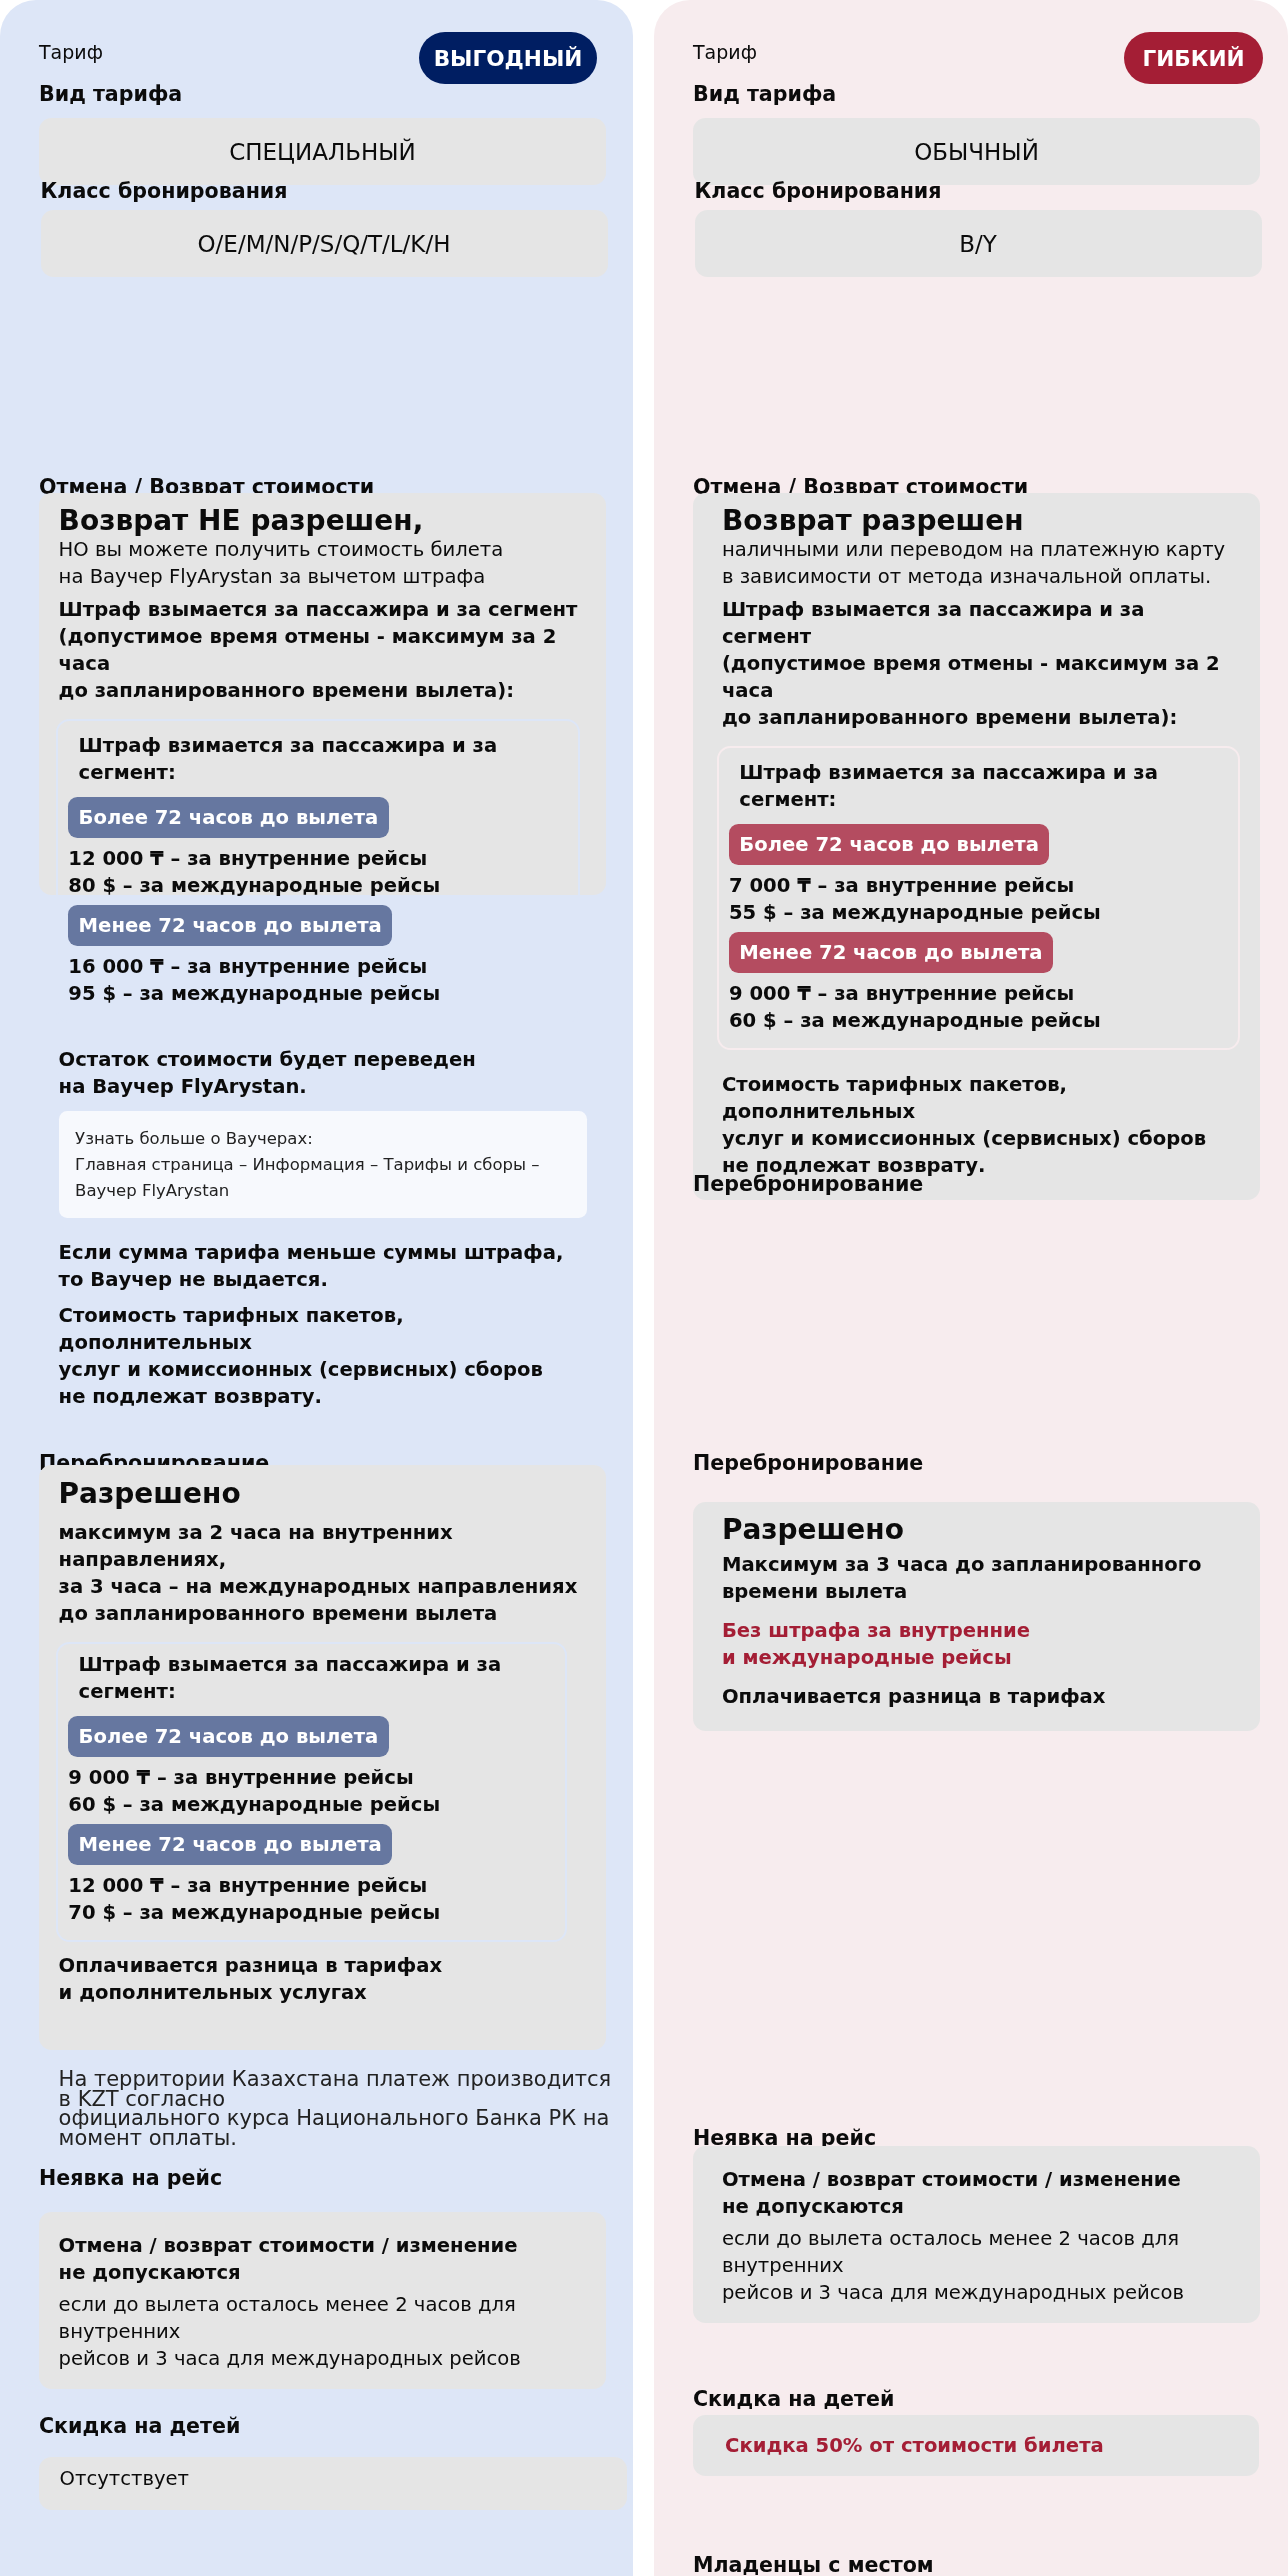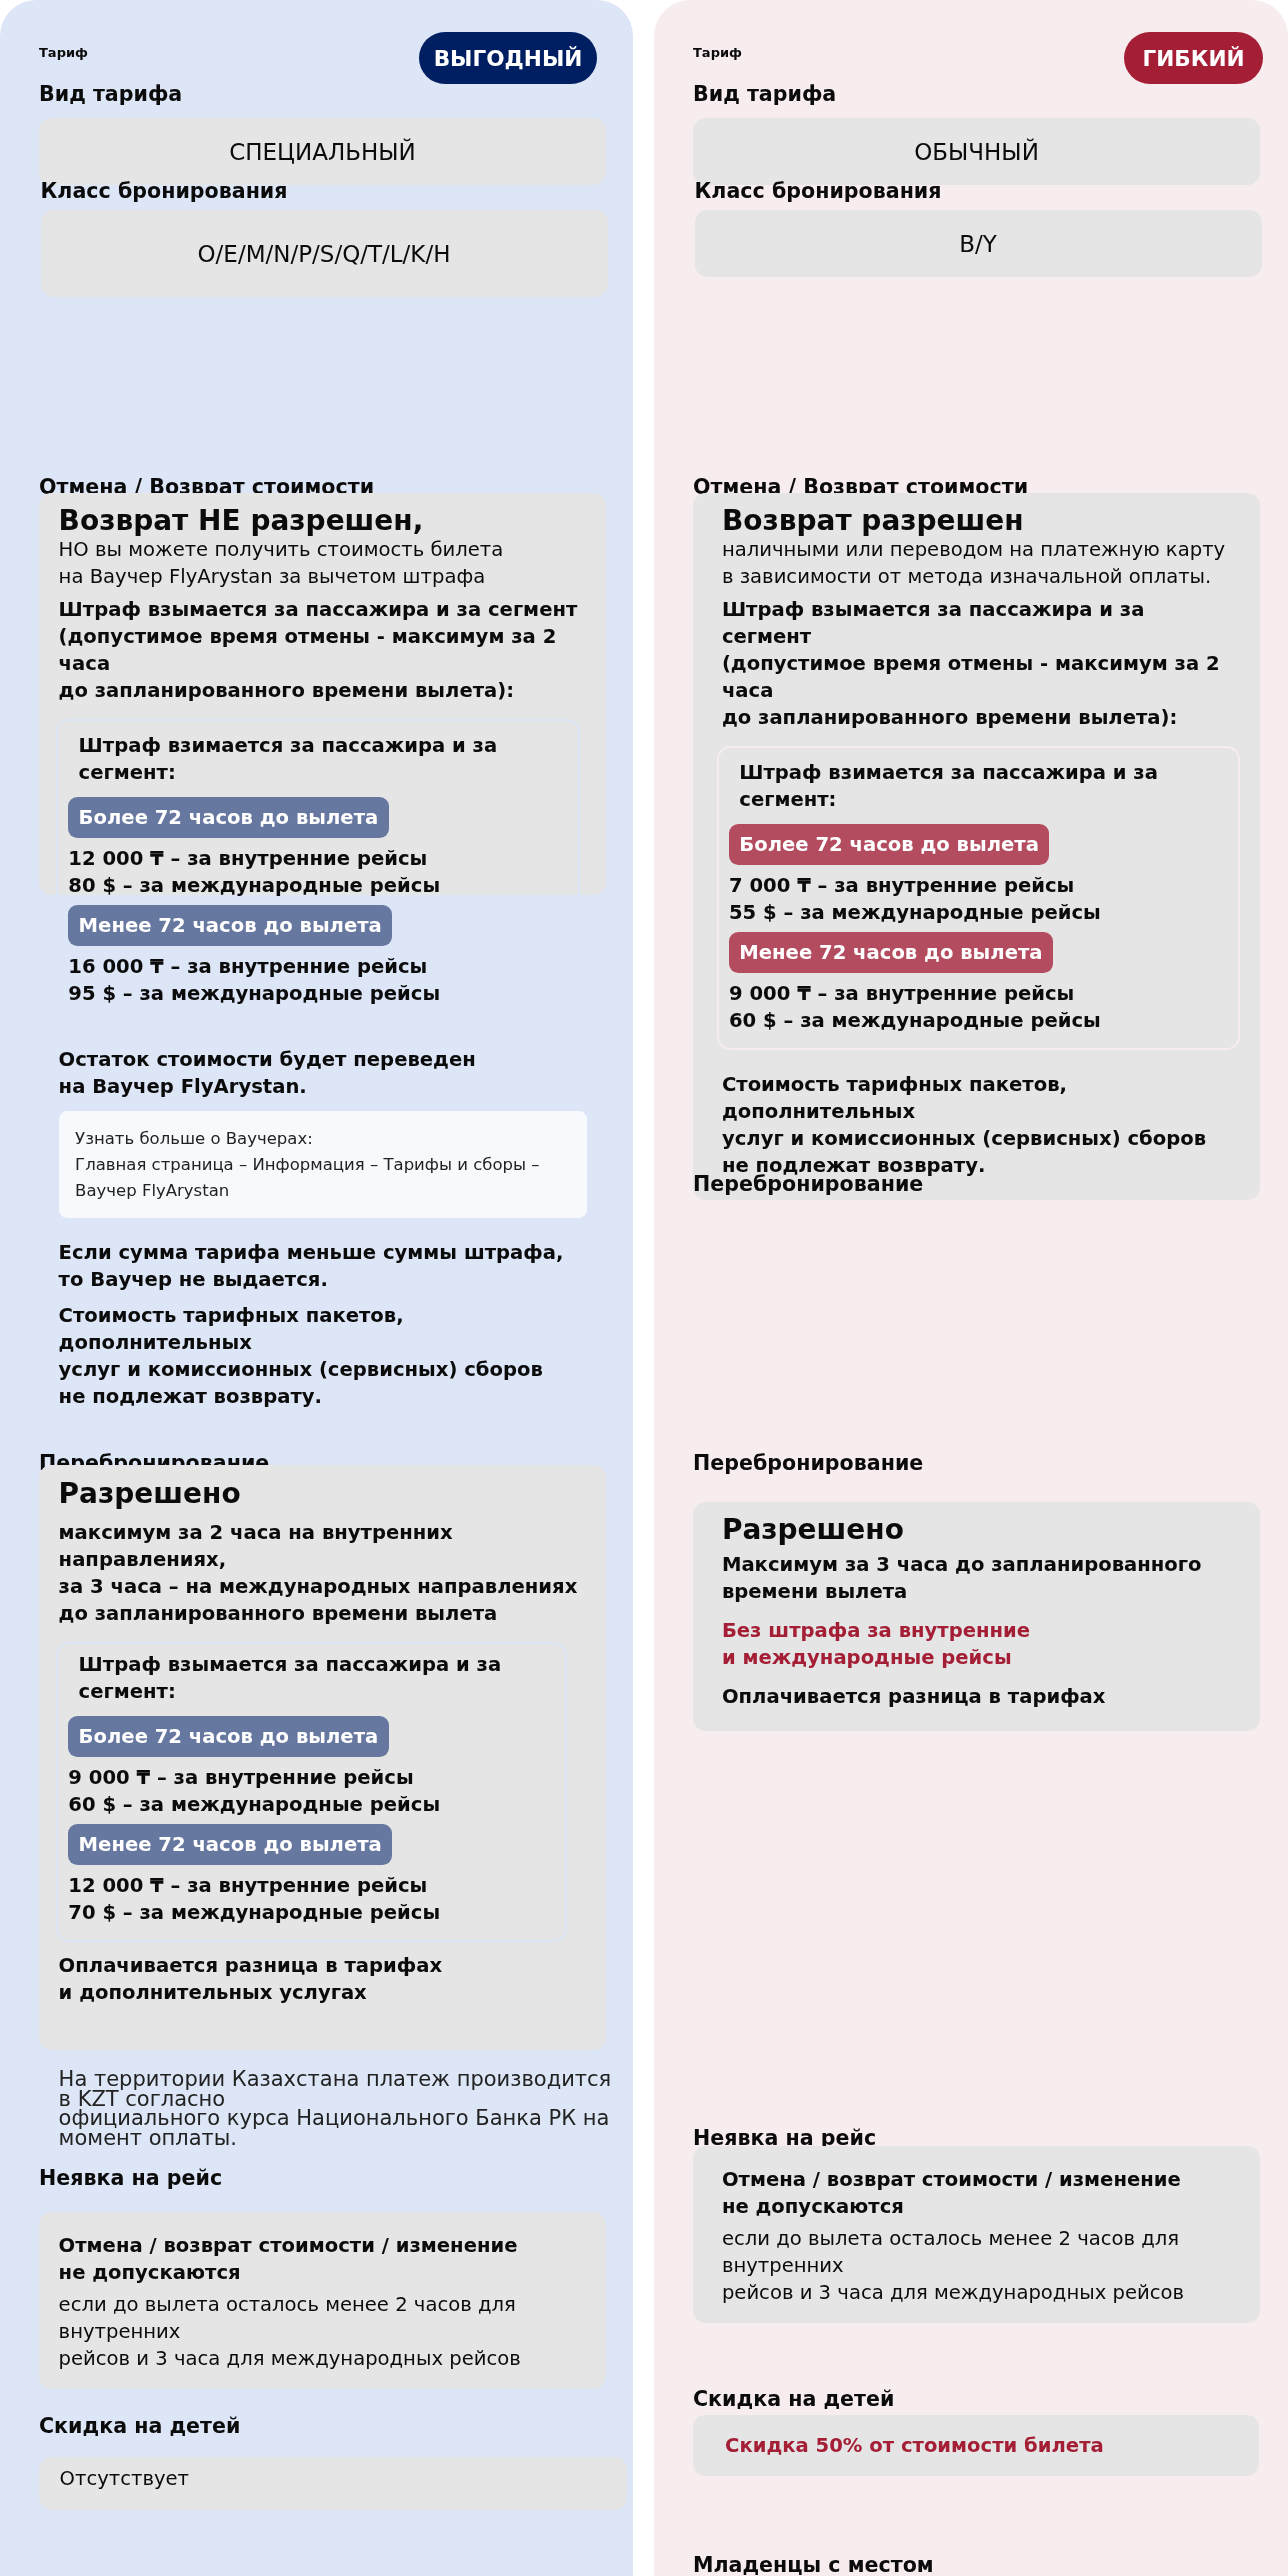--- a/index.html
+++ b/index.html
@@ -12,21 +12,21 @@
   .col.right { left:693px; }
   .abs { position:absolute; left:0; width:567px; }
   .label { font-weight:bold; font-size:20.6px; line-height:27px; }
   .box { background:#e5e5e5; border-radius:12.4px; box-sizing:border-box; }
   .valbox { height:66px; display:flex; align-items:center; font-size:19.6px; }
   .valbox.center { justify-content:center; font-size:23px; }
   .valbox.padl { padding-left:20.6px; }
   .pill { position:absolute; top:32px; height:52px; border-radius:26px; color:#fff; font-weight:bold; font-size:21.6px; display:flex; align-items:center; justify-content:center; }
   .pill.blue { background:#001e62; left:380px; width:178px; }
   .pill.red { background:#a41e35; left:552px; width:139px; }
-  .tarif-label { position:absolute; top:39px; font-weight:bold; font-size:13px; line-height:27px; }
+  .tarif-label { position:absolute; top:39px; font-weight:normal; font-size:19px; line-height:27px; }
   .card { padding:19.6px 19.6px 17.5px 19.6px; }
   .card p { margin:0; }
   .h-big { font-weight:bold; font-size:28px; line-height:31px; }
   .t-norm { font-size:19.6px; line-height:27px; }
   .t-bold { font-weight:bold; font-size:19.6px; line-height:27px; }
   .inner { border:2.6px solid #dde6f7; border-radius:13.4px; padding:11.3px 10.3px 10.3px 10.3px; margin-top:15.5px; }
   .right .inner { border-color:#f7ecee; }
   .inner .title { font-weight:bold; font-size:19.6px; line-height:27px; margin:0 0 5.2px 10.3px; }
   .badge { display:inline-block; color:#fff; font-weight:bold; font-size:19.6px; line-height:27px; padding:7.2px 10.3px; border-radius:9.3px; margin:5.2px 0 7.2px 0; }
   .badge.blue { background:#6677a0; }
@@ -45,21 +45,21 @@
 
 <div class="panel left"></div>
 <div class="col left">
   <div class="tarif-label" style="left:0">Тариф</div>
   <div class="pill blue">ВЫГОДНЫЙ</div>
 
   <div class="abs label" style="top:81px">Вид тарифа</div>
   <div class="abs box valbox center" style="top:118px;height:67px">СПЕЦИАЛЬНЫЙ</div>
 
   <div class="abs label" style="top:178px;left:1.5px">Класс бронирования</div>
-  <div class="abs box valbox center" style="top:210px;height:87px;left:1.5px">O/E/M/N/P/S/Q/T/L/K/H</div>
+  <div class="abs box valbox center" style="top:210px;height:67px;left:1.5px">O/E/M/N/P/S/Q/T/L/K/H</div>
 
   <div class="abs label" style="top:474px">Отмена / Возврат стоимости</div>
   <div class="abs box card" style="top:493px;height:402px;padding-top:12.4px">
     <p class="h-big">Возврат НЕ разрешен,</p>
     <p class="t-norm">НО вы можете получить стоимость билета</p>
     <p class="t-norm">на Ваучер FlyArystan за вычетом штрафа</p>
     <p class="t-bold mt10">Штраф взымается за пассажира и за сегмент</p>
     <p class="t-bold">(допустимое время отмены - максимум за 2 часа</p>
     <p class="t-bold">до запланированного времени вылета):</p>
     <div class="inner" style="margin-left:-2.6px;margin-right:6.2px">

